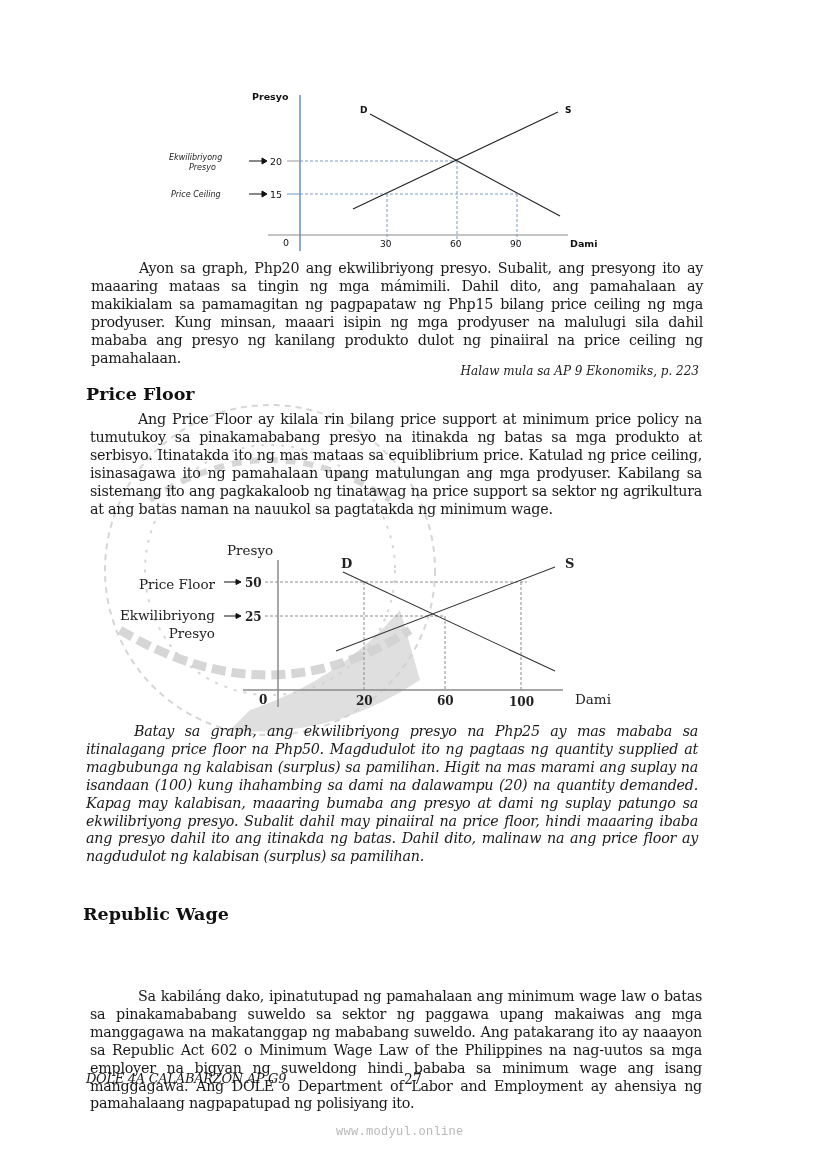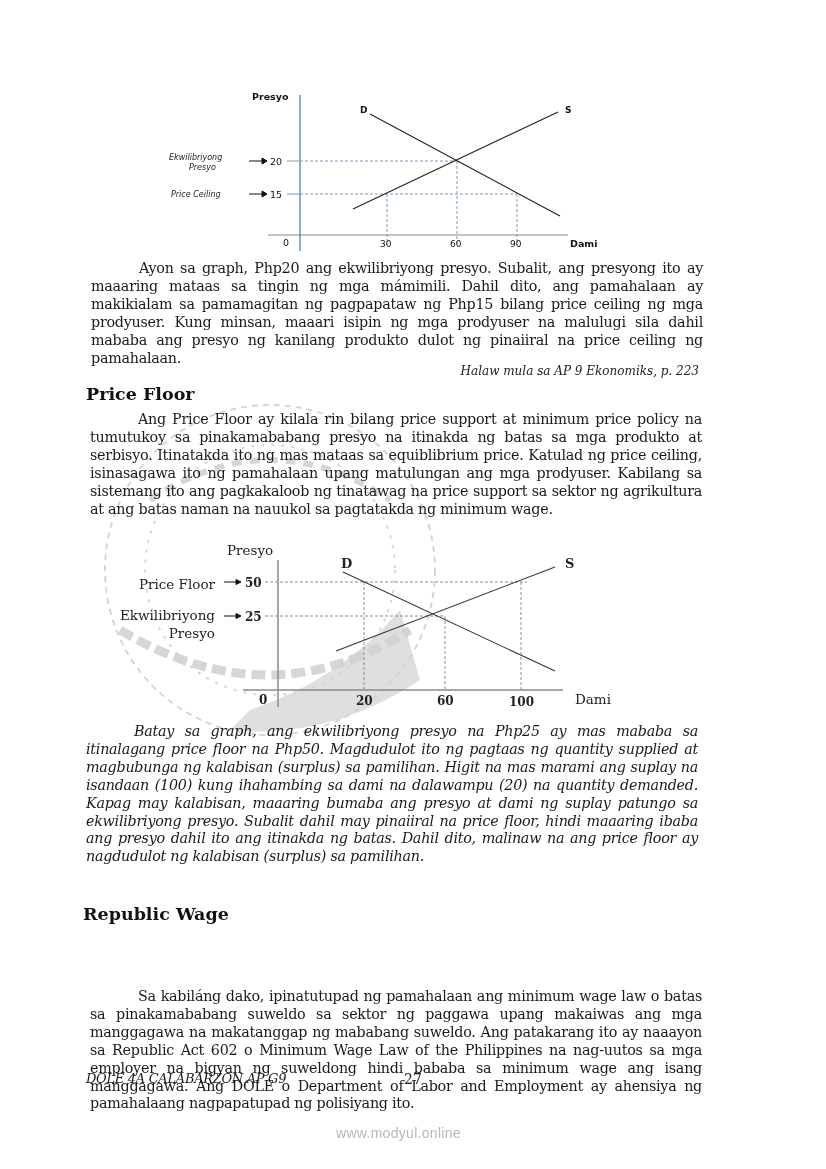--- a/index.html
+++ b/index.html
@@ -6,21 +6,21 @@
   body { width: 826px; height: 1169px; position: relative; overflow: hidden;
          font-family: "DejaVu Serif", "Liberation Serif", serif; color: #1a1a1a; }
   .abs { position: absolute; }
   .para { position: absolute; left: 86px; width: 612px; font-size: 14.3px; line-height: 17.9px;
           text-align: justify; text-align-last: left; font-family: "DejaVu Serif", serif; letter-spacing: -0.25px; }
   .para .indent { display: inline-block; width: 48px; }
   .heading { position: absolute; font-family: "DejaVu Serif", serif; font-weight: bold; font-size: 17.5px; color: #111; }
   .source { position: absolute; right: 127px; font-family: "DejaVu Serif", serif; font-style: italic; font-size: 12px; color: #222; }
   .footer-left { position: absolute; left: 86px; top: 1071px; font-style: italic; font-size: 13px; font-family: "DejaVu Serif", serif; letter-spacing: -0.3px; }
   .footer-page { position: absolute; left: 404px; top: 1071px; font-size: 14px; font-family: "DejaVu Serif", serif; }
-  .watermark-url { position: absolute; left: 336px; top: 1125px; font-family: Liberation Sans, sans-serif; font-size: 14px; color: #b8b8b8; letter-spacing: 0.3px; }
+  .watermark-url { position: absolute; left: 336px; top: 1125px; font-family: Liberation Mono, monospace; font-size: 12px; color: #b8b8b8; letter-spacing: 0.3px; }
   svg text { font-family: "DejaVu Sans", sans-serif; }
   .seal { position: absolute; left: 80px; top: 380px; pointer-events: none; }
 </style>
 </head>
 <body>
 
 <svg class="seal" width="380" height="360" viewBox="0 0 380 360">
   <g fill="none" stroke="#c9c9c9" stroke-width="2" opacity="0.75">
     <circle cx="190" cy="190" r="165" stroke-dasharray="6 5"></circle>
     <circle cx="190" cy="190" r="125" stroke-dasharray="3 7"></circle>

